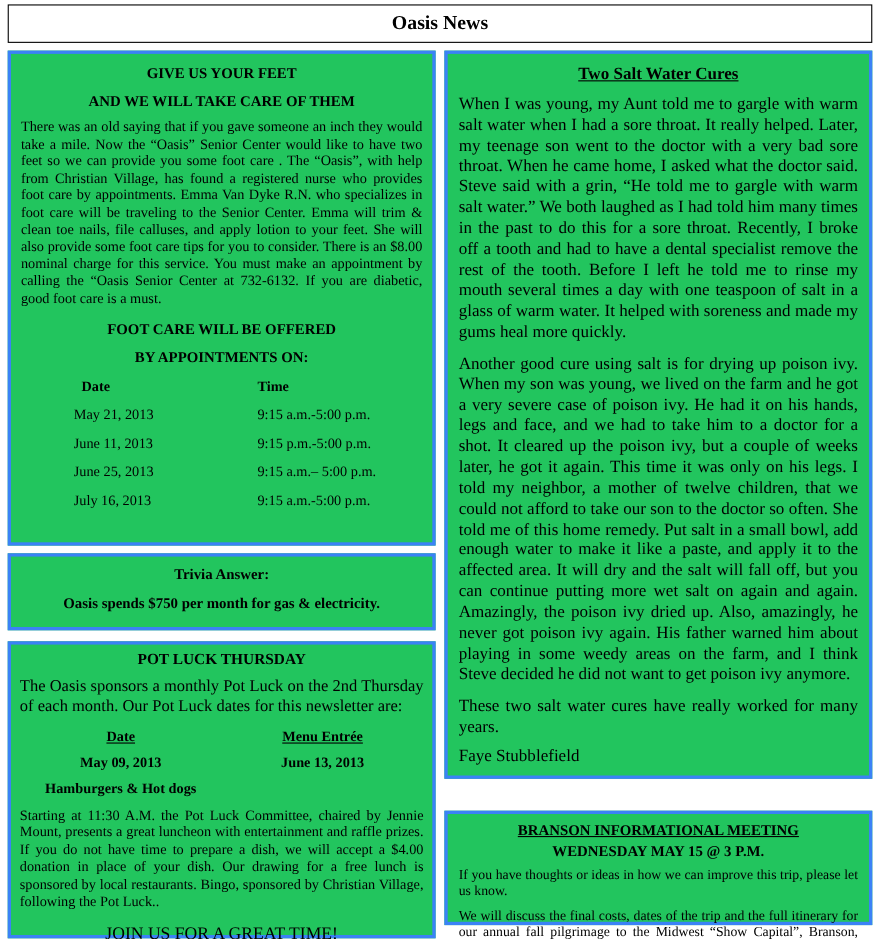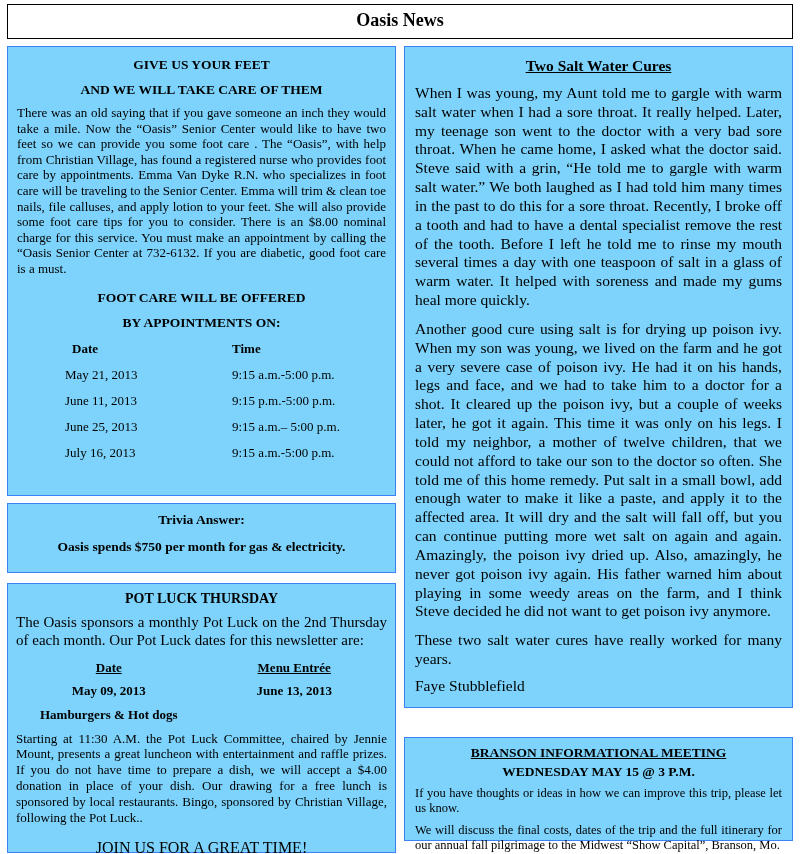--- a/index.html
+++ b/index.html
@@ -14,21 +14,21 @@
   .header-box {
     border: 1px solid #000;
     text-align: center;
     padding: 5px 0 7px;
   }
   .header-title { font-size: 18px; font-weight: bold; }
 
   .columns { display: flex; gap: 8px; margin-top: 7px; align-items: flex-start; }
   .col { width: 389px; display: flex; flex-direction: column; }
 
-  .box { border: 1px solid #3b82f6; width: 100%; background: #7dd3fc; }
+  .box { border: 3px solid #3b82f6; width: 100%; background: #22c55e; }
 
   
   .fc-box { height: 450px; padding: 8px 9px 4px; }
   .fc-title { text-align: center; font-weight: bold; font-size: 13.5px; margin: 2px 0 0; }
   .fc-title2 { text-align: center; font-weight: bold; font-size: 13.5px; margin: 9px 0 7px; }
   .fc-body { font-size: 13px; line-height: 1.2; text-align: justify; }
   .fc-subhead { text-align: center; font-weight: bold; font-size: 13.5px; margin-top: 13px; }
   .fc-subhead2 { text-align: center; font-weight: bold; font-size: 13.5px; margin-top: 9px; }
   .fc-table { margin-top: 10px; font-size: 13px; }
   .fc-hrow { display: flex; font-weight: bold; margin: 6px 0 10px; }

